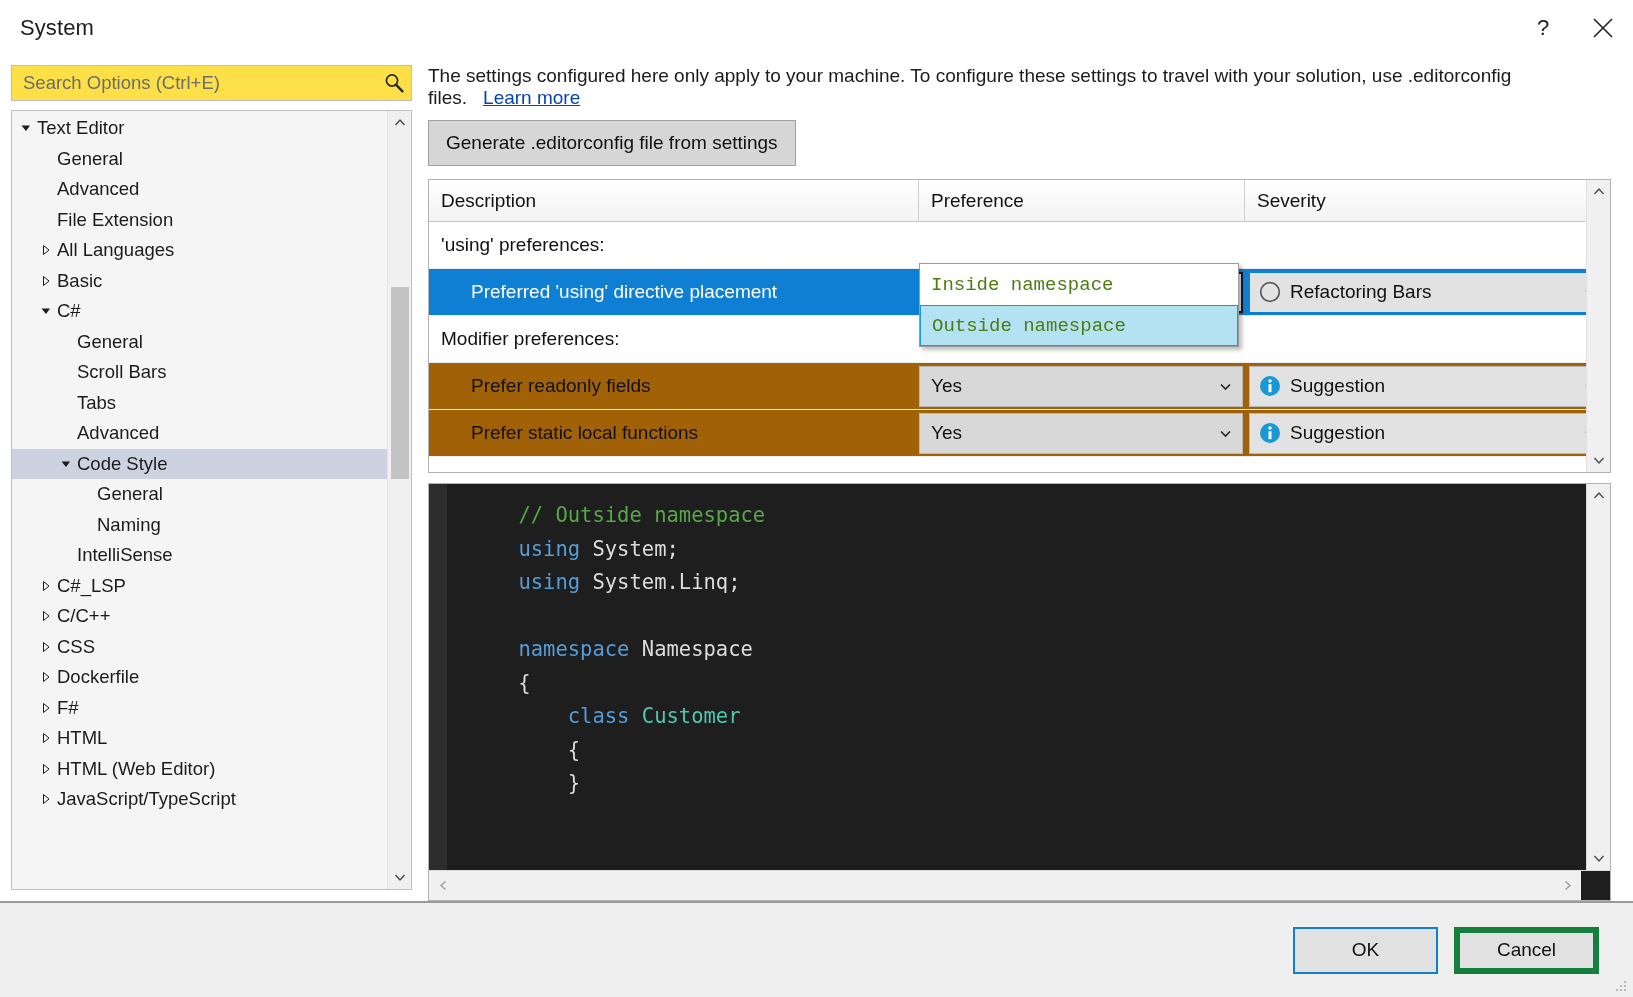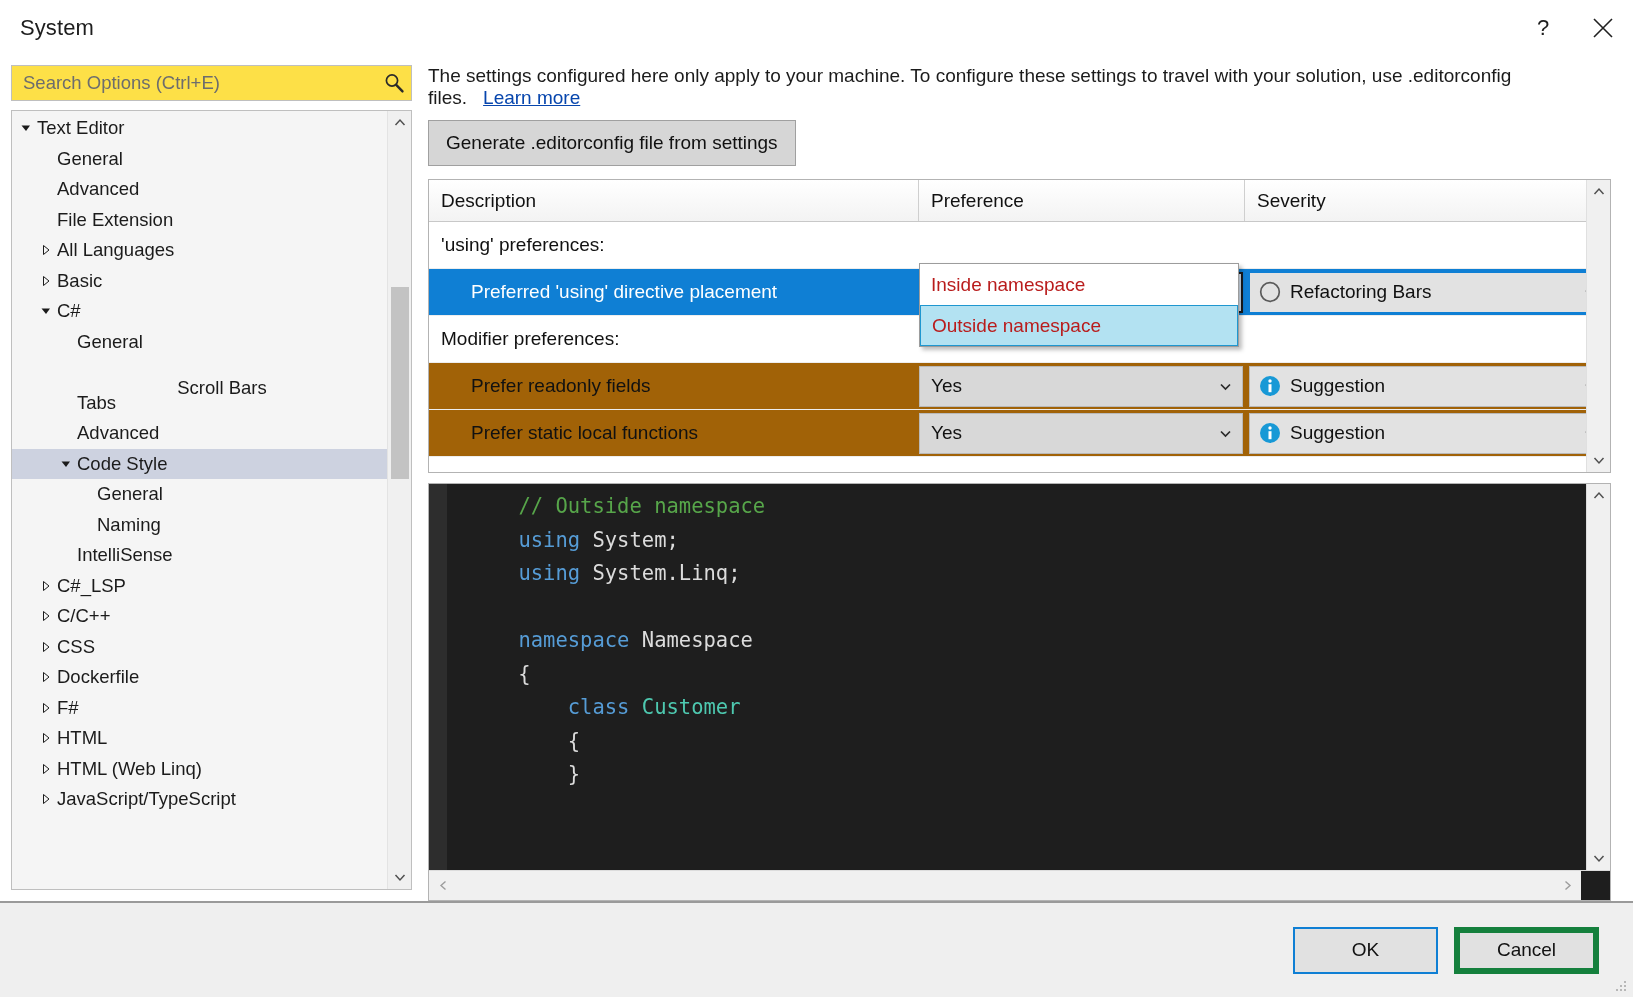--- a/index.html
+++ b/index.html
@@ -228,23 +228,24 @@
     position: absolute;
     background: #ffffff;
     border: 1px solid #9c9c9c;
     box-shadow: 3px 3px 4px rgba(0,0,0,.25);
     z-index: 40;
   }
   .dd-item {
     height: 41px;
     display: flex; align-items: center;
     padding-left: 11px;
-    font-size: 19px; color: #b91c1c;
+    font-size: 19px; color: #4d7c0f;
     white-space: nowrap;
     cursor: default;
+    font-family: Liberation Mono, monospace;
   }
   .dd-item.hot {
     background: #b3e2f2;
     border: 1px solid #1f97d0;
   }
 
   .grid-sb {
     position: absolute; right: 0; top: 0; bottom: 0;
     width: 24px;
     background: #f0f0f0;
@@ -264,21 +265,21 @@
     position: relative;
   }
   .pv-main { flex: 1 1 auto; display: flex; min-height: 0; overflow: hidden; }
   .pv-gutter { width: 18px; flex: 0 0 18px; background: #2d2d2d; }
   .pv-code {
     flex: 1 1 auto;
     font-family: "DejaVu Sans Mono", monospace;
     font-size: 20.5px;
     line-height: 33.5px;
     color: #dcdcdc;
-    padding: 6px 0 0 22px;
+    padding: 15px 0 0 22px;
     white-space: pre;
     overflow: hidden;
   }
   .pv-vsb {
     width: 24px; flex: 0 0 24px;
     background: #f0f0f0;
     border-left: 1px solid #dcdcdc;
     display: flex; flex-direction: column; align-items: center;
   }
   .pv-hbar {
@@ -409,21 +410,21 @@
                 </svg>
               </span>
               <span class="tlabel">C#</span>
             </div>
             <div class="tnode" style="padding-left: 44px;">
               <span class="tw">
                 <svg width="12" height="12" viewBox="0 0 12 12"></svg>
               </span>
               <span class="tlabel">General</span>
             </div>
-            <div class="tnode" style="padding-left: 44px; flex-direction: column;">
+            <div class="tnode" style="padding-left: 44px;">
               <span class="tw">
                 <svg width="12" height="12" viewBox="0 0 12 12"></svg>
               </span>
               <span class="tlabel">Scroll Bars</span>
             </div>
             <div class="tnode" style="padding-left: 44px;">
               <span class="tw">
                 <svg width="12" height="12" viewBox="0 0 12 12"></svg>
               </span>
               <span class="tlabel">Tabs</span>
@@ -507,21 +508,21 @@
                 </svg>
               </span>
               <span class="tlabel">HTML</span>
             </div>
             <div class="tnode" style="padding-left: 24px;">
               <span class="tw">
                 <svg width="12" height="12" viewBox="0 0 12 12">
                   <path d="M3.5 1.5 L9 6 L3.5 10.5 Z" fill="none" stroke="#1b1b1b" stroke-width="1"></path>
                 </svg>
               </span>
-              <span class="tlabel">HTML (Web Linq)</span>
+              <span class="tlabel">HTML (Web Editor)</span>
             </div>
             <div class="tnode" style="padding-left: 24px;">
               <span class="tw">
                 <svg width="12" height="12" viewBox="0 0 12 12">
                   <path d="M3.5 1.5 L9 6 L3.5 10.5 Z" fill="none" stroke="#1b1b1b" stroke-width="1"></path>
                 </svg>
               </span>
               <span class="tlabel">JavaScript/TypeScript</span>
             </div>
           </div>

